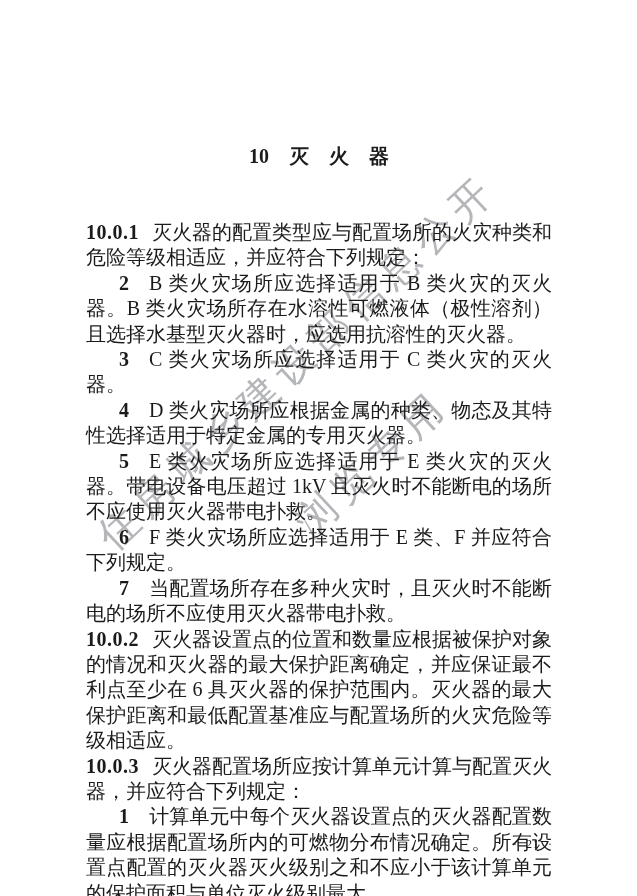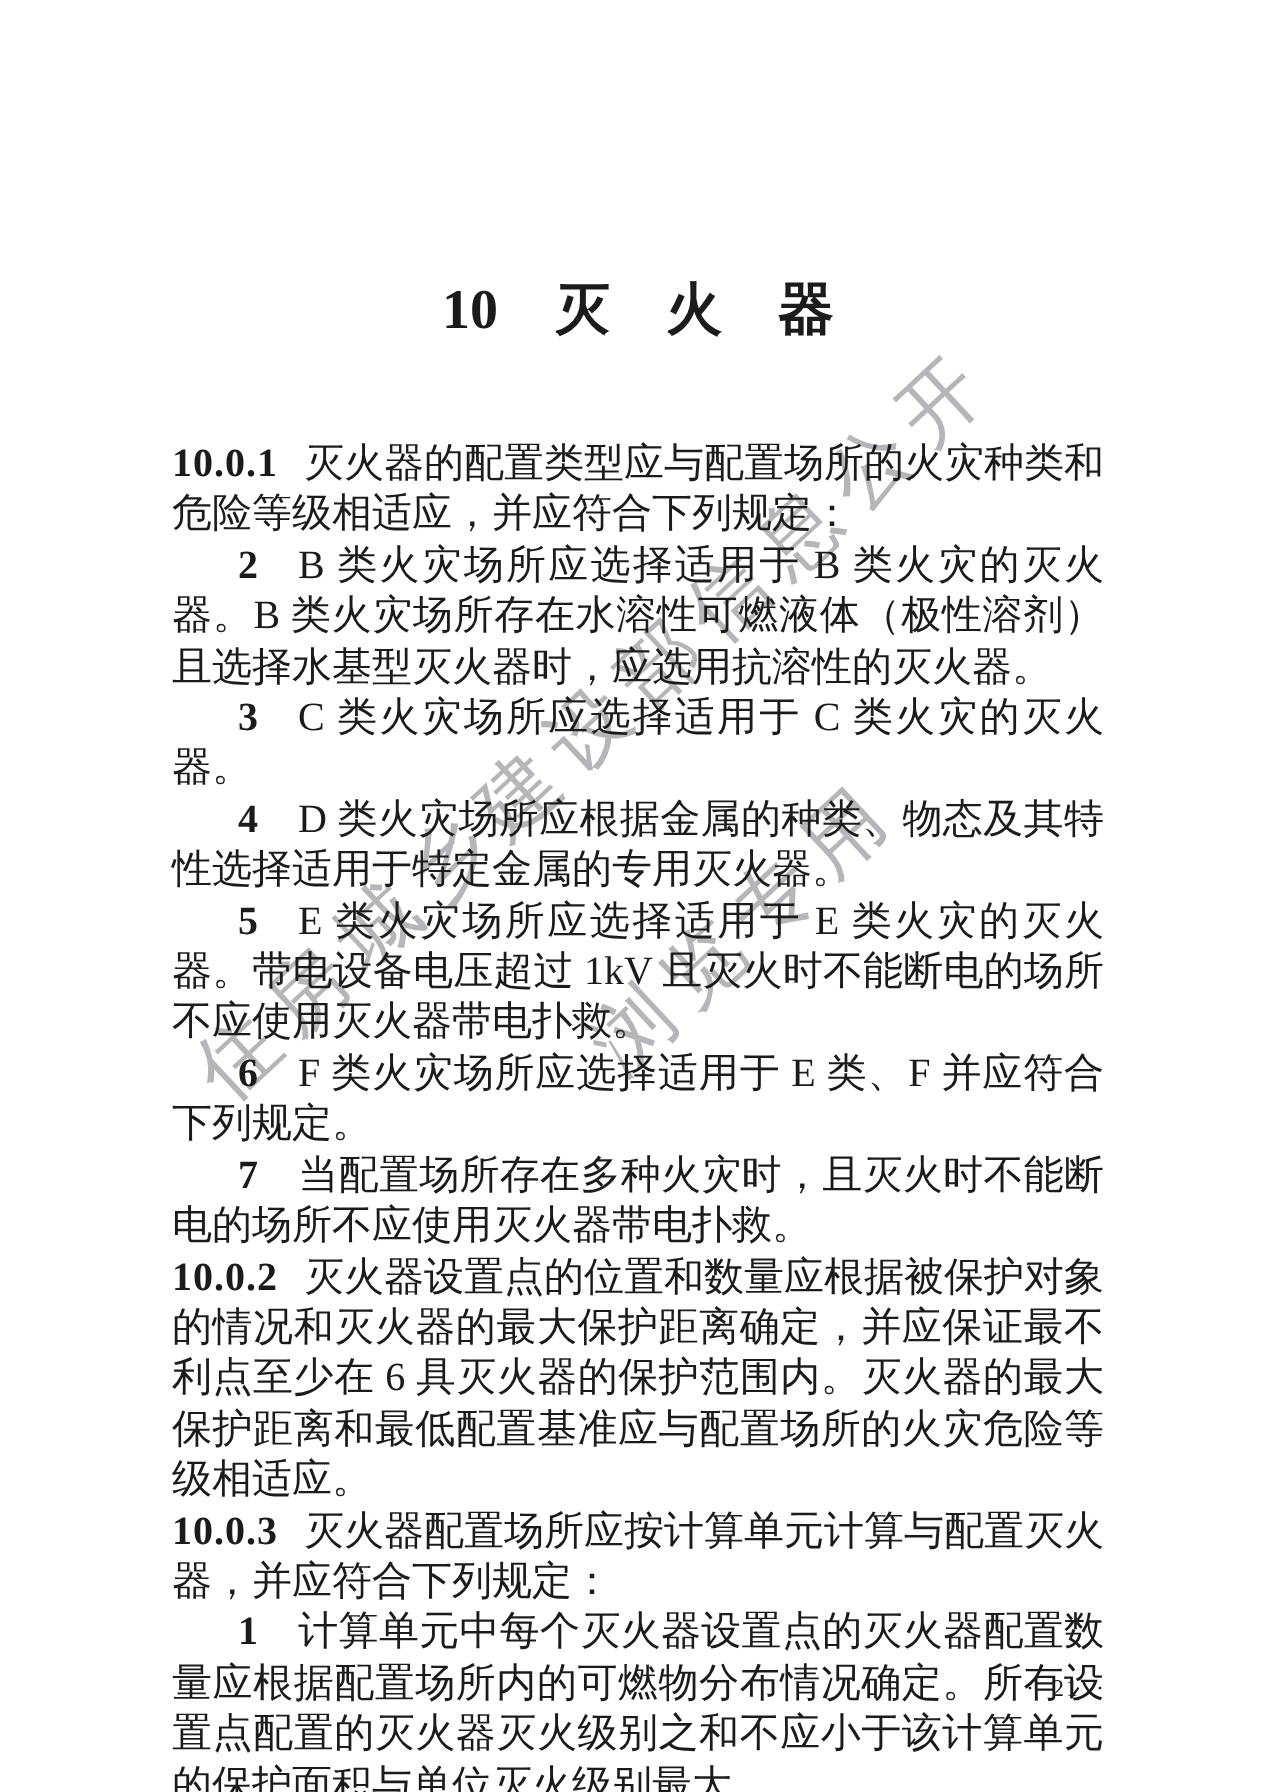--- a/index.html
+++ b/index.html
@@ -26,21 +26,21 @@
   }
   .wm1 { left: 297px; top: 362px; }
   .wm2 { left: 372px; top: 463px; }
   .chapter-title {
     position: absolute;
     top: 139px;
     left: 86px;
     width: 466px;
     z-index: 2;
     text-align: center;
-    font-size: 28px;
+    font-size: 20px;
     line-height: 34px;
     font-weight: bold;
   }
   .content {
     position: absolute;
     left: 86px;
     top: 220px;
     width: 466px;
     z-index: 2;
     font-size: 20px;

